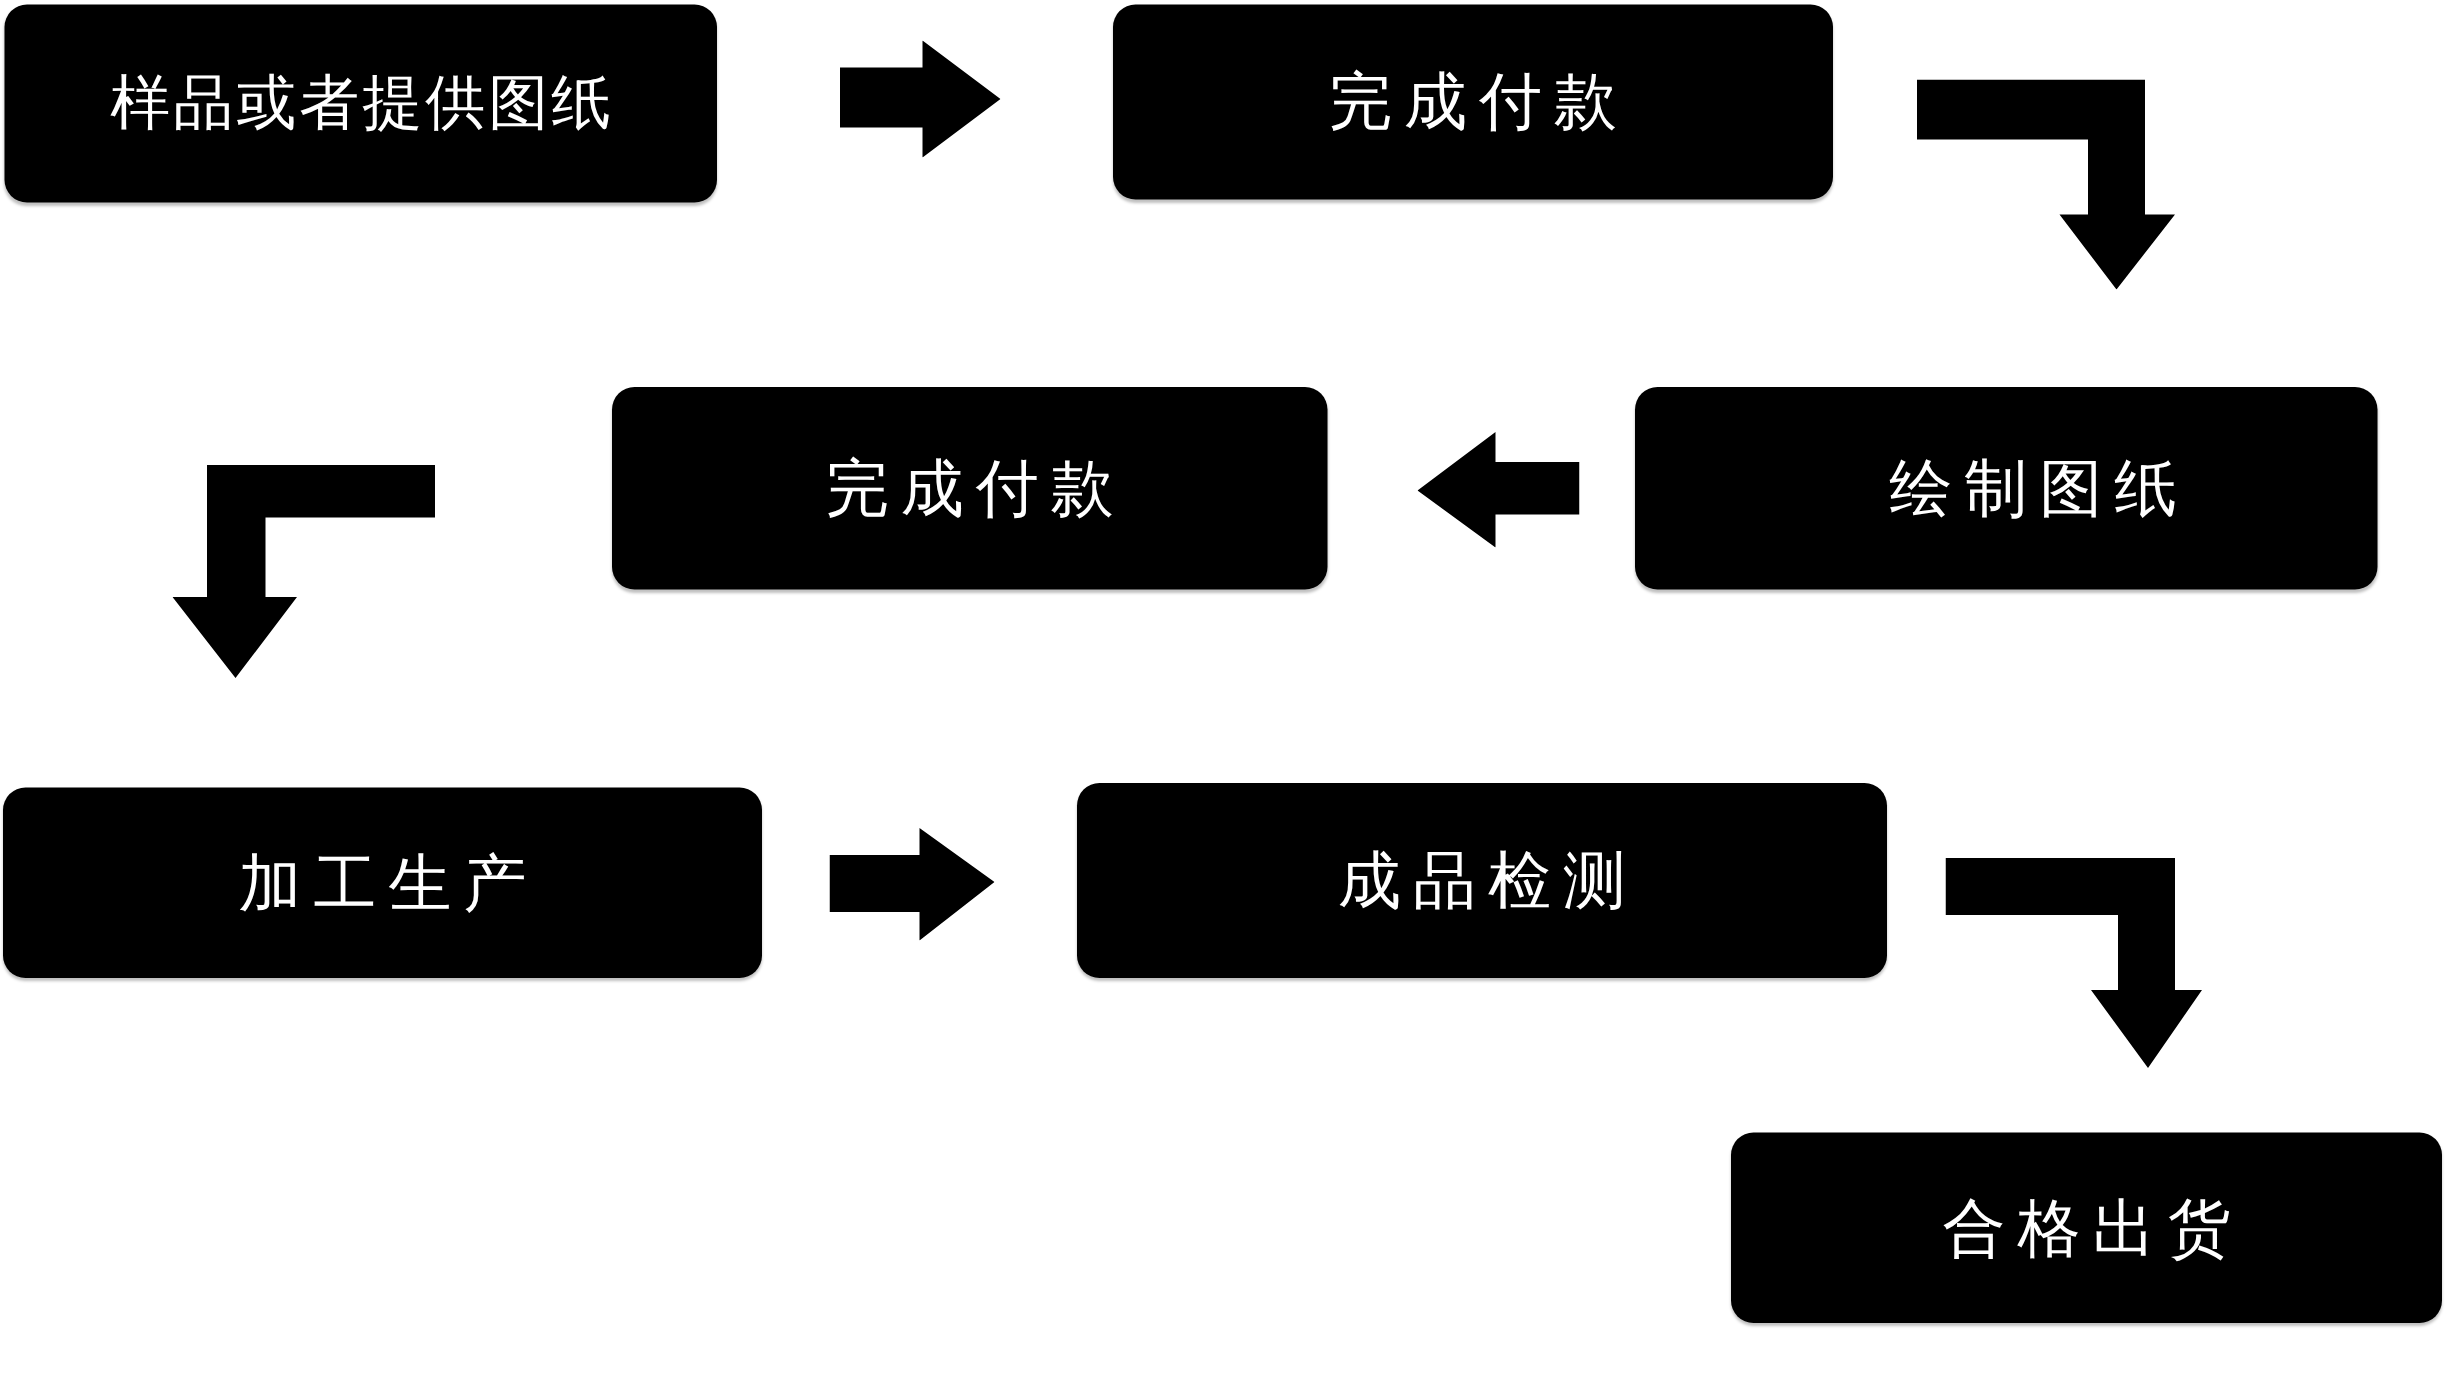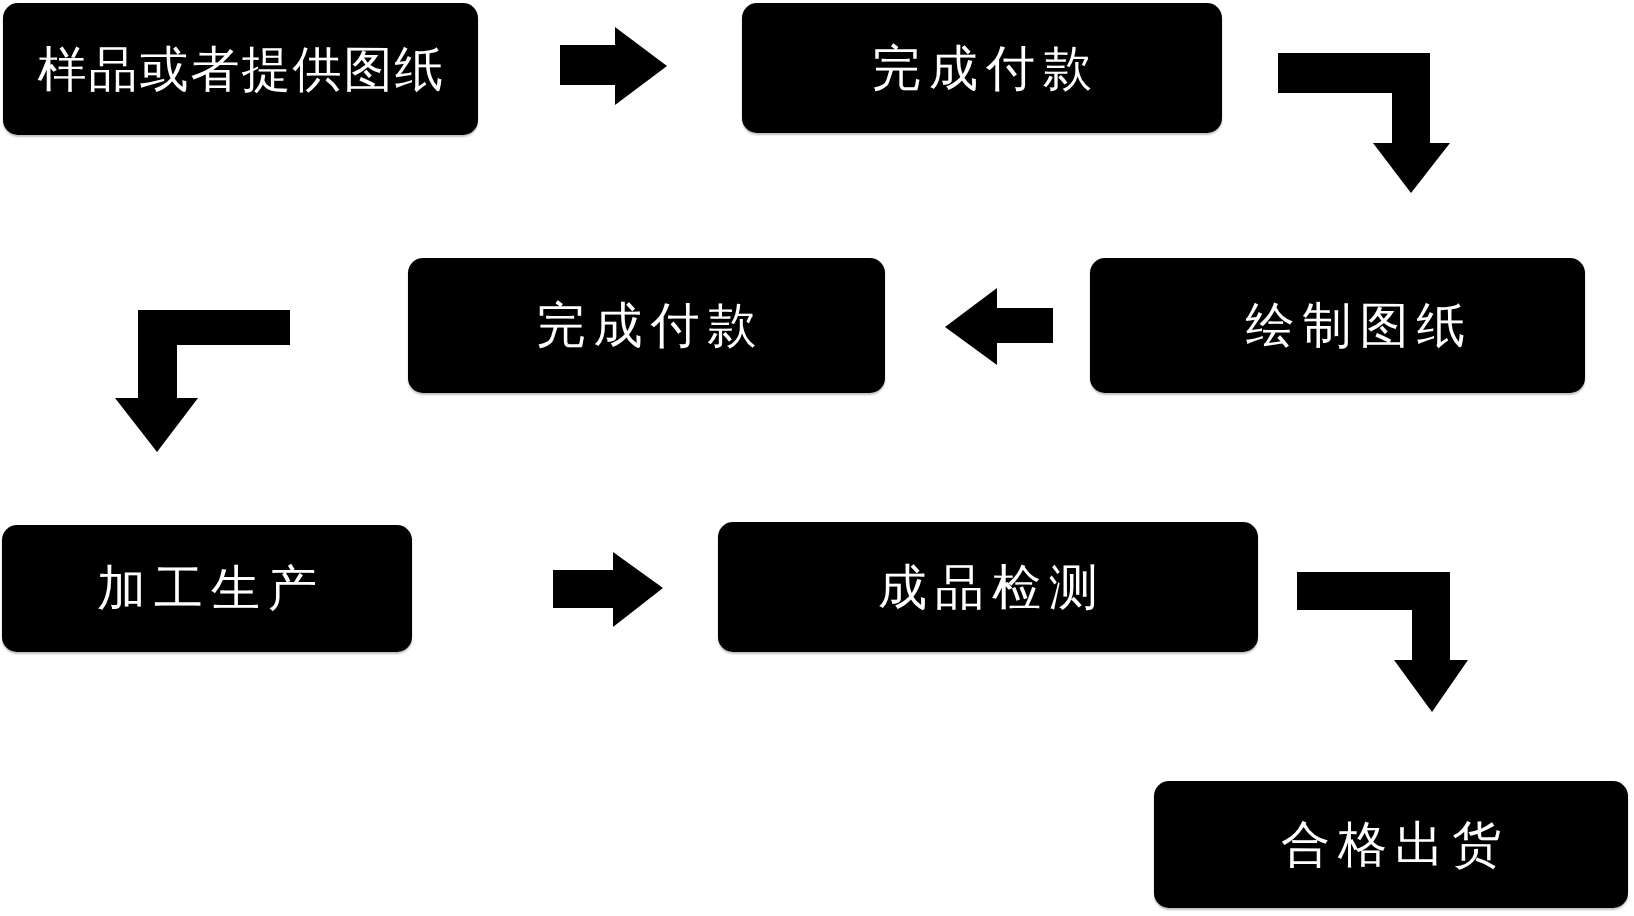--- a/index.html
+++ b/index.html
@@ -21,28 +21,28 @@
     color: #ffffff;
     border-radius: 15px;
     display: flex;
     align-items: center;
     justify-content: center;
     text-align: center;
     box-shadow: 0 2px 2px rgba(0,0,0,0.25);
     box-sizing: border-box;
   }
   .flow-node .label {
-    font-size: 49px;
+    font-size: 42px;
     letter-spacing: 8px;
     padding-left: 8px; 
     white-space: nowrap;
     line-height: 1;
   }
   .flow-node.long .label {
-    font-size: 49px;
+    font-size: 40px;
     letter-spacing: 2px;
     padding-left: 2px;
   }
   .arrow {
     position: absolute;
     display: block;
   }
   .arrow svg { display: block; }
 </style>
 </head>
@@ -83,37 +83,37 @@
   <div class="flow-node" style="left:1090px; top:258px; width:495px; height:135px;padding-left:36px;">
     <span class="label">绘制图纸</span>
   </div>
 
   <span class="arrow" style="left:115px; top:310px;">
     <svg width="175" height="142" viewBox="0 0 175 142">
       <polygon fill="#000000" points="23,0 175,0 175,35 62,35 62,88 83,88 42,142 0,88 23,88"></polygon>
     </svg>
   </span>
 
-  <div class="flow-node" style="left:2px; top:525px; width:410px; height:127px;">
+  <div class="flow-node" style="left:2px; top:525px; width:506px; height:127px;">
     <span class="label">加工生产</span>
   </div>
 
   <span class="arrow" style="left:553px; top:552px;">
     <svg width="110" height="75" viewBox="0 0 110 75">
       <polygon fill="#000000" points="0,18 60,18 60,0 110,36 60,75 60,56 0,56"></polygon>
     </svg>
   </span>
 
   <div class="flow-node" style="left:718px; top:522px; width:540px; height:130px;">
     <span class="label">成品检测</span>
   </div>
 
   <span class="arrow" style="left:1297px; top:572px;">
     <svg width="171" height="140" viewBox="0 0 171 140">
       <polygon fill="#000000" points="0,0 153,0 153,88 171,88 135,140 97,88 115,88 115,38 0,38"></polygon>
     </svg>
   </span>
 
-  <div class="flow-node" style="left:1154px; top:781px; width:474px; height:127px;">
+  <div class="flow-node" style="left:1154px; top:755px; width:474px; height:127px;">
     <span class="label">合格出货</span>
   </div>
 
 </div>
 
 </body></html>

